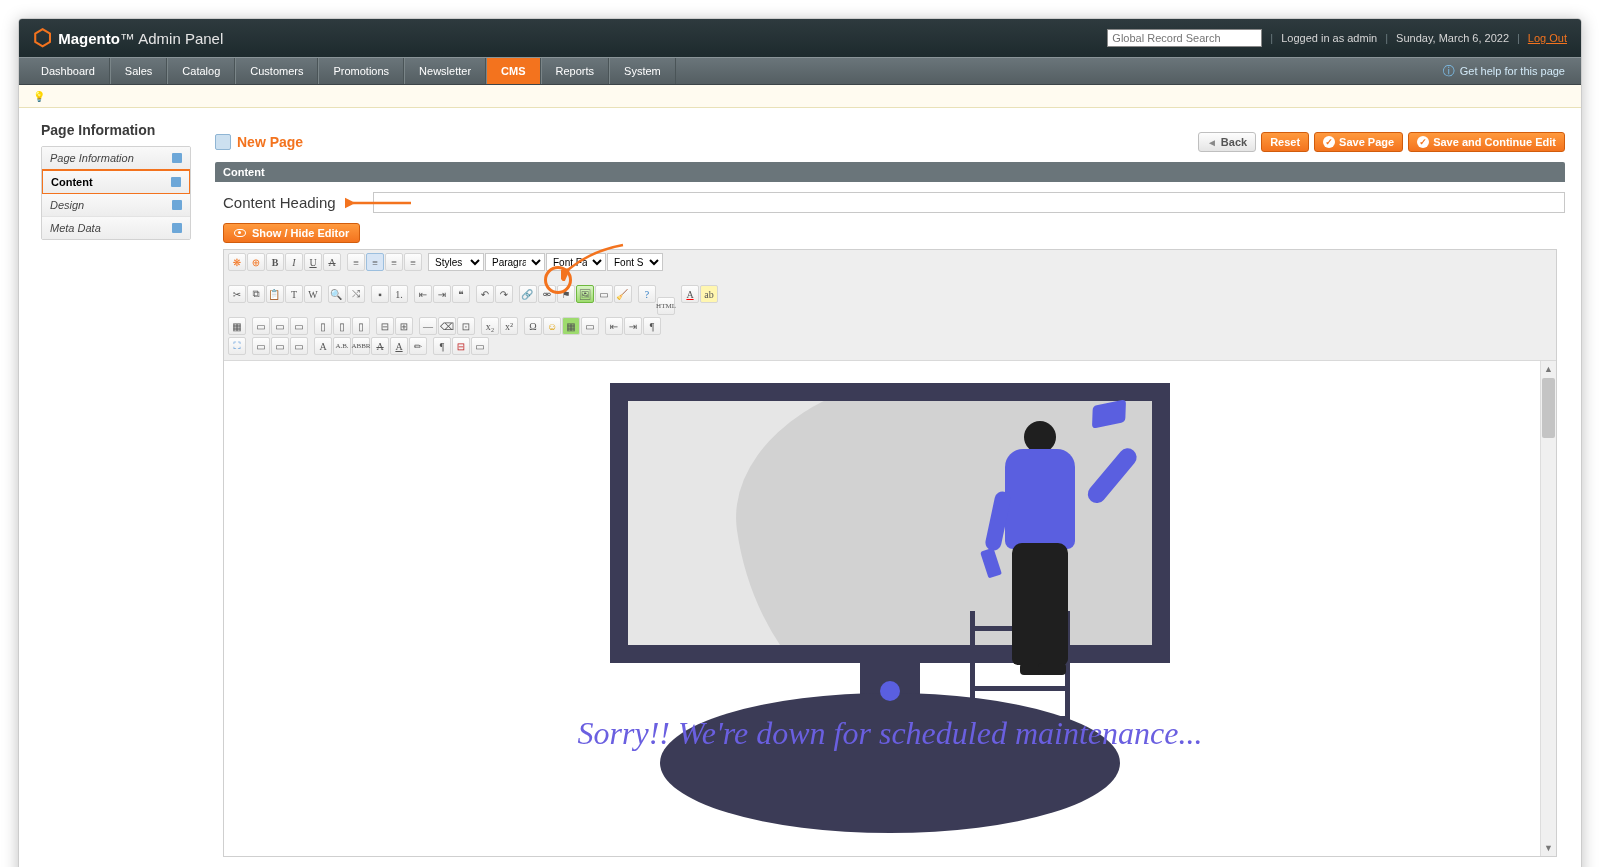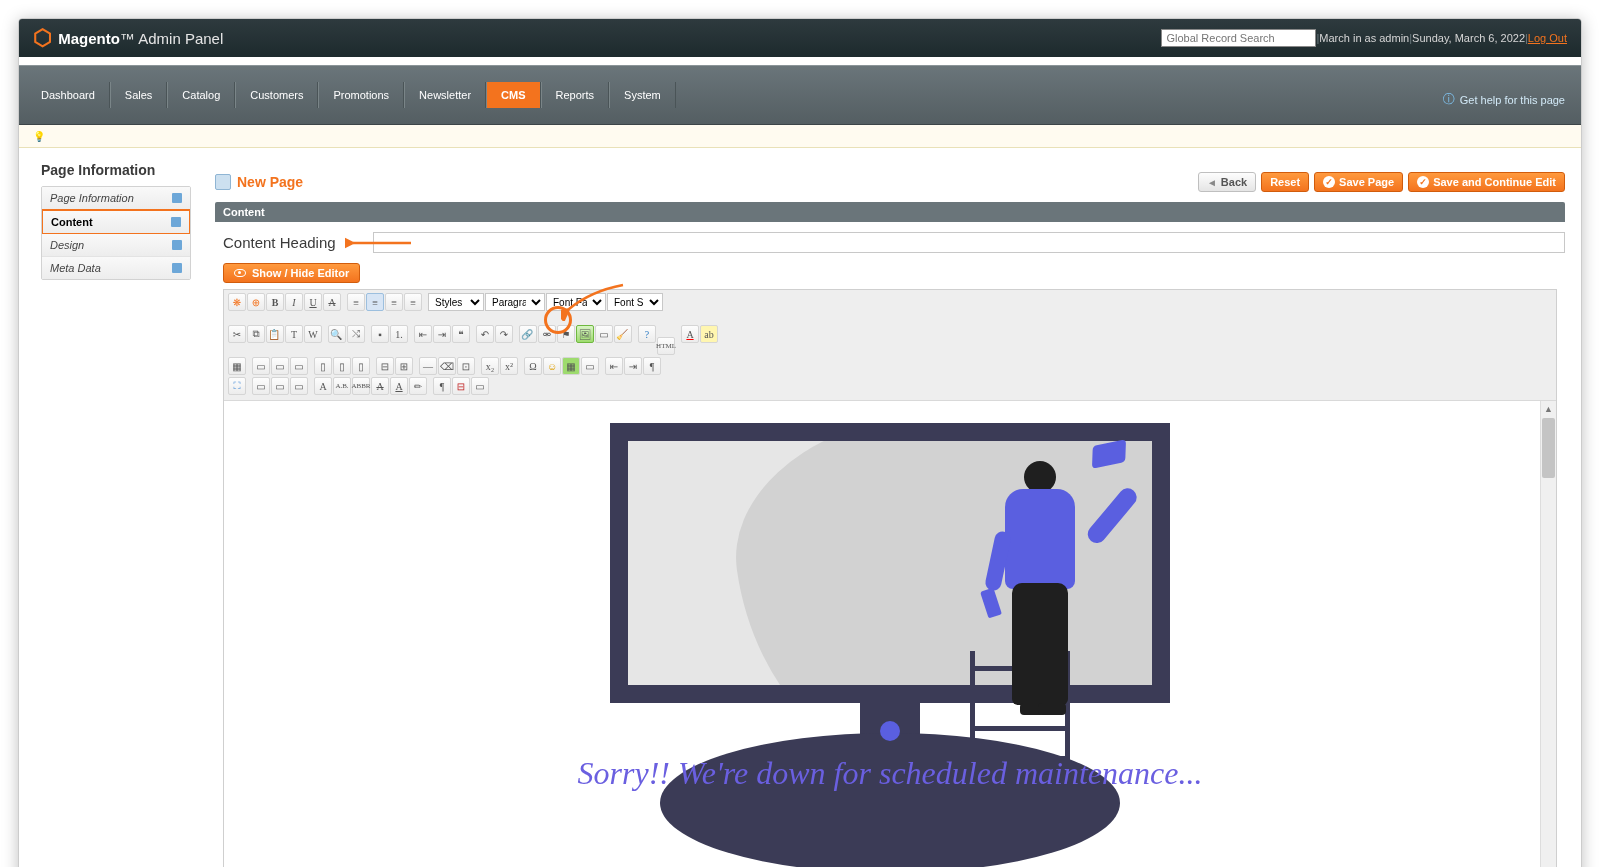--- a/index.html
+++ b/index.html
@@ -4,26 +4,26 @@
 <style>
 * { box-sizing: border-box; margin: 0; padding: 0; }
 body { font-family: Arial, Helvetica, sans-serif; font-size: 11px; background: #fff; color: #333; }
 .outer { margin: 18px; border: 1px solid #ccc; border-radius: 4px; overflow: hidden; box-shadow: 0 2px 16px rgba(0,0,0,0.25); }
 
 .header { background: linear-gradient(#2e3a3e, #1d2a2d); display: flex; align-items: center; padding: 6px 14px; }
 .logo { display: flex; align-items: center; gap: 6px; }
 .logo-m { color: #f3731e; font-size: 22px; font-weight: bold; }
 .logo-text { color: #e5e5e5; font-size: 15px; }
 .logo-text b { font-weight: bold; color: #fff; }
-.header-right { margin-left: auto; display: flex; align-items: center; color: #d6d6d6; font-size: 11px; }
+.header-right { margin-left: auto; display: flex; align-items: center; gap: 8px; color: #d6d6d6; font-size: 11px; }
 .search-input { width: 155px; padding: 2px 4px; font-size: 11px; border: 1px solid #888; }
 .logout { color: #f3731e; text-decoration: underline; cursor: pointer; }
 .sep { color: #6b7a7e; }
 
-.navbar { background: linear-gradient(#6a757a, #545e62); display: flex; align-items: flex-end; padding: 16px 8px; border-top: 1px solid #8a9498; border-bottom: 1px solid #3c4448; margin-top: 8px; }
+.navbar { background: linear-gradient(#6a757a, #545e62); display: flex; align-items: center; padding: 0 8px; border-top: 1px solid #8a9498; border-bottom: 1px solid #3c4448; }
 .nav-item { color: #fff; padding: 7px 14px; font-size: 11px; cursor: pointer; border-right: 1px solid #4a5457; border-left: 1px solid #7a8588; }
 .nav-item:first-child { border-left: none; }
 .nav-item.active { background: #f3731e; font-weight: bold; }
 .nav-right { margin-left: auto; display: flex; align-items: center; color: #d2e9f7; gap: 5px; padding-right: 8px; font-size: 11px; }
 .help-icon { color: #7fc3f0; font-size: 12px; }
 
 .notice { background: #fffbf0; border-bottom: 1px solid #e9e1b8; padding: 4px 14px; font-size: 10px; color: #575757; display: flex; align-items: center; gap: 6px; }
 .notice a { color: #f3731e; text-decoration: underline; cursor: pointer; }
 .bulb { width: 14px; height: 14px; display: inline-flex; align-items: center; justify-content: center; }
 
@@ -110,21 +110,21 @@
 <div class="outer">
 
   <div class="header">
     <div class="logo">
       <span class="logo-m">⬡</span>
       <span class="logo-text"><b>Magento</b>™ <span>Admin Panel</span></span>
     </div>
     <div class="header-right">
       <input class="search-input" placeholder="Global Record Search" style="">
       <span class="sep">|</span>
-      <span>March in as admin</span>
+      <span>Logged in as admin</span>
       <span class="sep">|</span>
       <span>Sunday, March 6, 2022</span>
       <span class="sep">|</span>
       <span class="logout">Log Out</span>
     </div>
   </div>
 
   <div class="navbar">
     <div id="nav-holder" style="display:flex;">
         <div class="nav-item">Dashboard</div>

